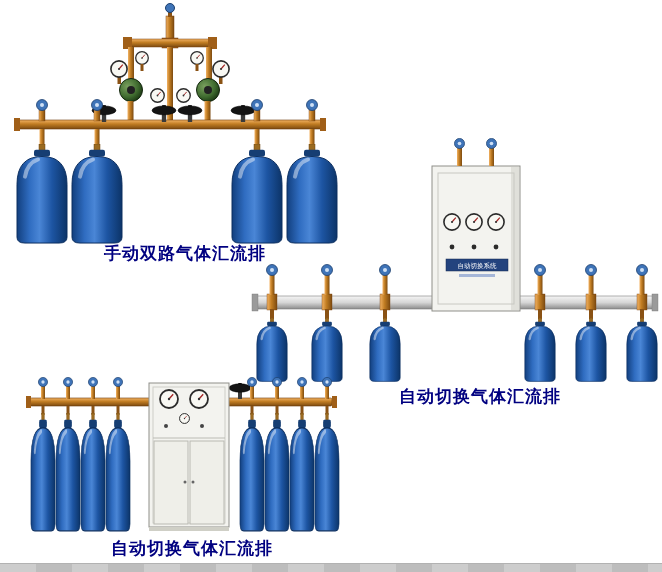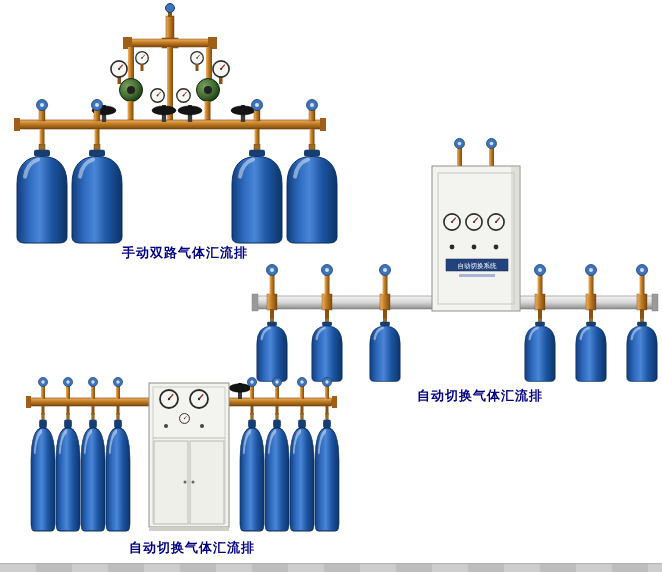--- a/index.html
+++ b/index.html
@@ -1,21 +1,21 @@
 <!DOCTYPE html>
 <html><head>
 <meta charset="utf-8">
 <style>
   * { margin:0; padding:0; box-sizing:border-box; }
   html,body { background:#ffffff; font-family:"DejaVu Sans","Liberation Sans",sans-serif; }
   .stage { position:relative; width:662px; height:572px; background:#ffffff; overflow:hidden; }
   svg.collage { position:absolute; left:0; top:0; display:block; }
   .caption {
     position:absolute; text-align:center; font-weight:bold;
-    font-size:13px; line-height:14px; color:#000080; letter-spacing:1px;
+    font-size:17px; line-height:14px; color:#000080; letter-spacing:1px;
   }
   #cap1 { left:100px; top:246px; width:170px; }
   #cap2 { left:398px; top:389px; width:164px; }
   #cap3 { left:110px; top:541px; width:164px; }
   .bottom-strip {
     position:absolute; left:0; bottom:0; width:662px; height:9px;
     background:repeating-linear-gradient(90deg,#cdcdcd 0 36px,#bdbdbd 36px 72px);
     border-top:1px solid #b2b2b2;
   }
 </style>

